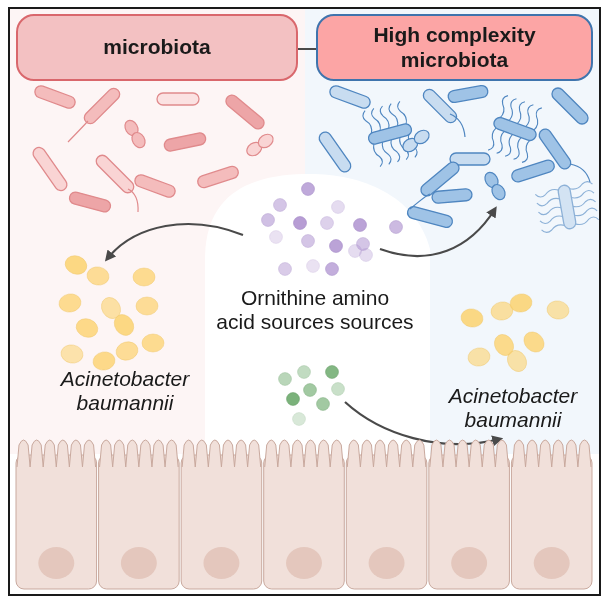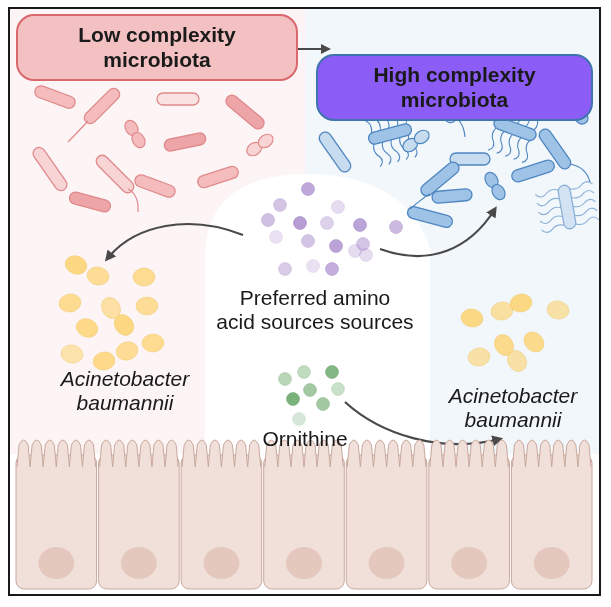--- a/index.html
+++ b/index.html
@@ -2,21 +2,21 @@
 <html><head>
 <meta charset="utf-8">
 <style>
   html, body { margin: 0; padding: 0; background: #ffffff; }
   body { width: 611px; height: 607px; position: relative; overflow: hidden; font-family: "Liberation Sans", sans-serif; }
   #frame { position: absolute; left: 8px; top: 7px; width: 593px; height: 589px; border: 2px solid #1a1a1a; box-sizing: border-box; background: #ffffff; overflow: hidden; }
   svg { display: block; }
   .lbl { position: absolute; color: #1a1a1a; text-align: center; line-height: 1.15; }
   .title-box { position: absolute; border-radius: 18px; display: flex; align-items: center; justify-content: center; text-align: center; font-weight: bold; font-size: 21px; line-height: 1.15; color: #1a1a1a; box-sizing: border-box; }
   #low-box { left: 6px; top: 5px; width: 282px; height: 67px; background: #f3c1c2; border: 2px solid #d9676c; }
-  #high-box { left: 306px; top: 5px; width: 277px; height: 67px; background: #8b5cf6; border: 2px solid #3f74ad; margin-top: 40px; }
+  #high-box { left: 306px; top: 5px; width: 277px; height: 67px; background: #fca5a5; border: 2px solid #3f74ad; }
   .species { font-style: italic; font-size: 21px; }
   .mol { font-size: 21px; }
 </style>
 </head>
 <body>
 
 <div id="frame">
 
   <svg id="art" width="589" height="585" viewBox="0 0 589 585" style="position:absolute;left:0;top:0;">
     <defs>
@@ -212,38 +212,36 @@
         <g>
           <rect x="501.42857142857144" y="446" width="80.57142857142857" height="134" rx="8" fill="#f1e0da" stroke="#c9a99e" stroke-width="1"></rect>
           <path d="M502.42857142857144,458 L504.42857142857144,436 Q508.9761904761905,426 513.5238095238095,436 L515.5238095238095,458 L517.5238095238095,436 Q522.0714285714286,426 526.6190476190476,436 L528.6190476190476,458 L530.6190476190476,436 Q535.1666666666666,426 539.7142857142857,436 L541.7142857142857,458 L543.7142857142858,436 Q548.2619047619048,426 552.8095238095239,436 L554.8095238095239,458 L556.8095238095239,436 Q561.3571428571429,426 565.9047619047619,436 L567.9047619047619,458 L569.9047619047619,436 Q574.452380952381,426 579,436 L581,458" fill="#f1e0da" stroke="#c9a99e" stroke-width="1"></path>
           <ellipse cx="541.7142857142858" cy="554" rx="18" ry="16" fill="#e4c7bd"></ellipse>
         </g>
       </g>
   </svg>
 
   <div id="low-box" class="title-box">
     <div>
-      <div>Low complexity</div>
       <div>microbiota</div>
     </div>
   </div>
 
   <div id="high-box" class="title-box">
     <div>
       <div>High complexity</div>
       <div>microbiota</div>
     </div>
   </div>
 
   <div class="lbl mol" style="left:190px; top:277px; width:230px;">
-    <div>Preferred amino</div>
+    <div>Ornithine amino</div>
     <div>acid sources sources</div>
   </div>
 
-  <div class="lbl mol" style="left:220px; top:418px; width:150px;">Ornithine</div>
 
   <div class="lbl species" style="left:10px; top:358px; width:210px;">
     <div>Acinetobacter</div>
     <div>baumannii</div>
   </div>
 
   <div class="lbl species" style="left:408px; top:375px; width:190px;">
     <div>Acinetobacter</div>
     <div>baumannii</div>
   </div>

